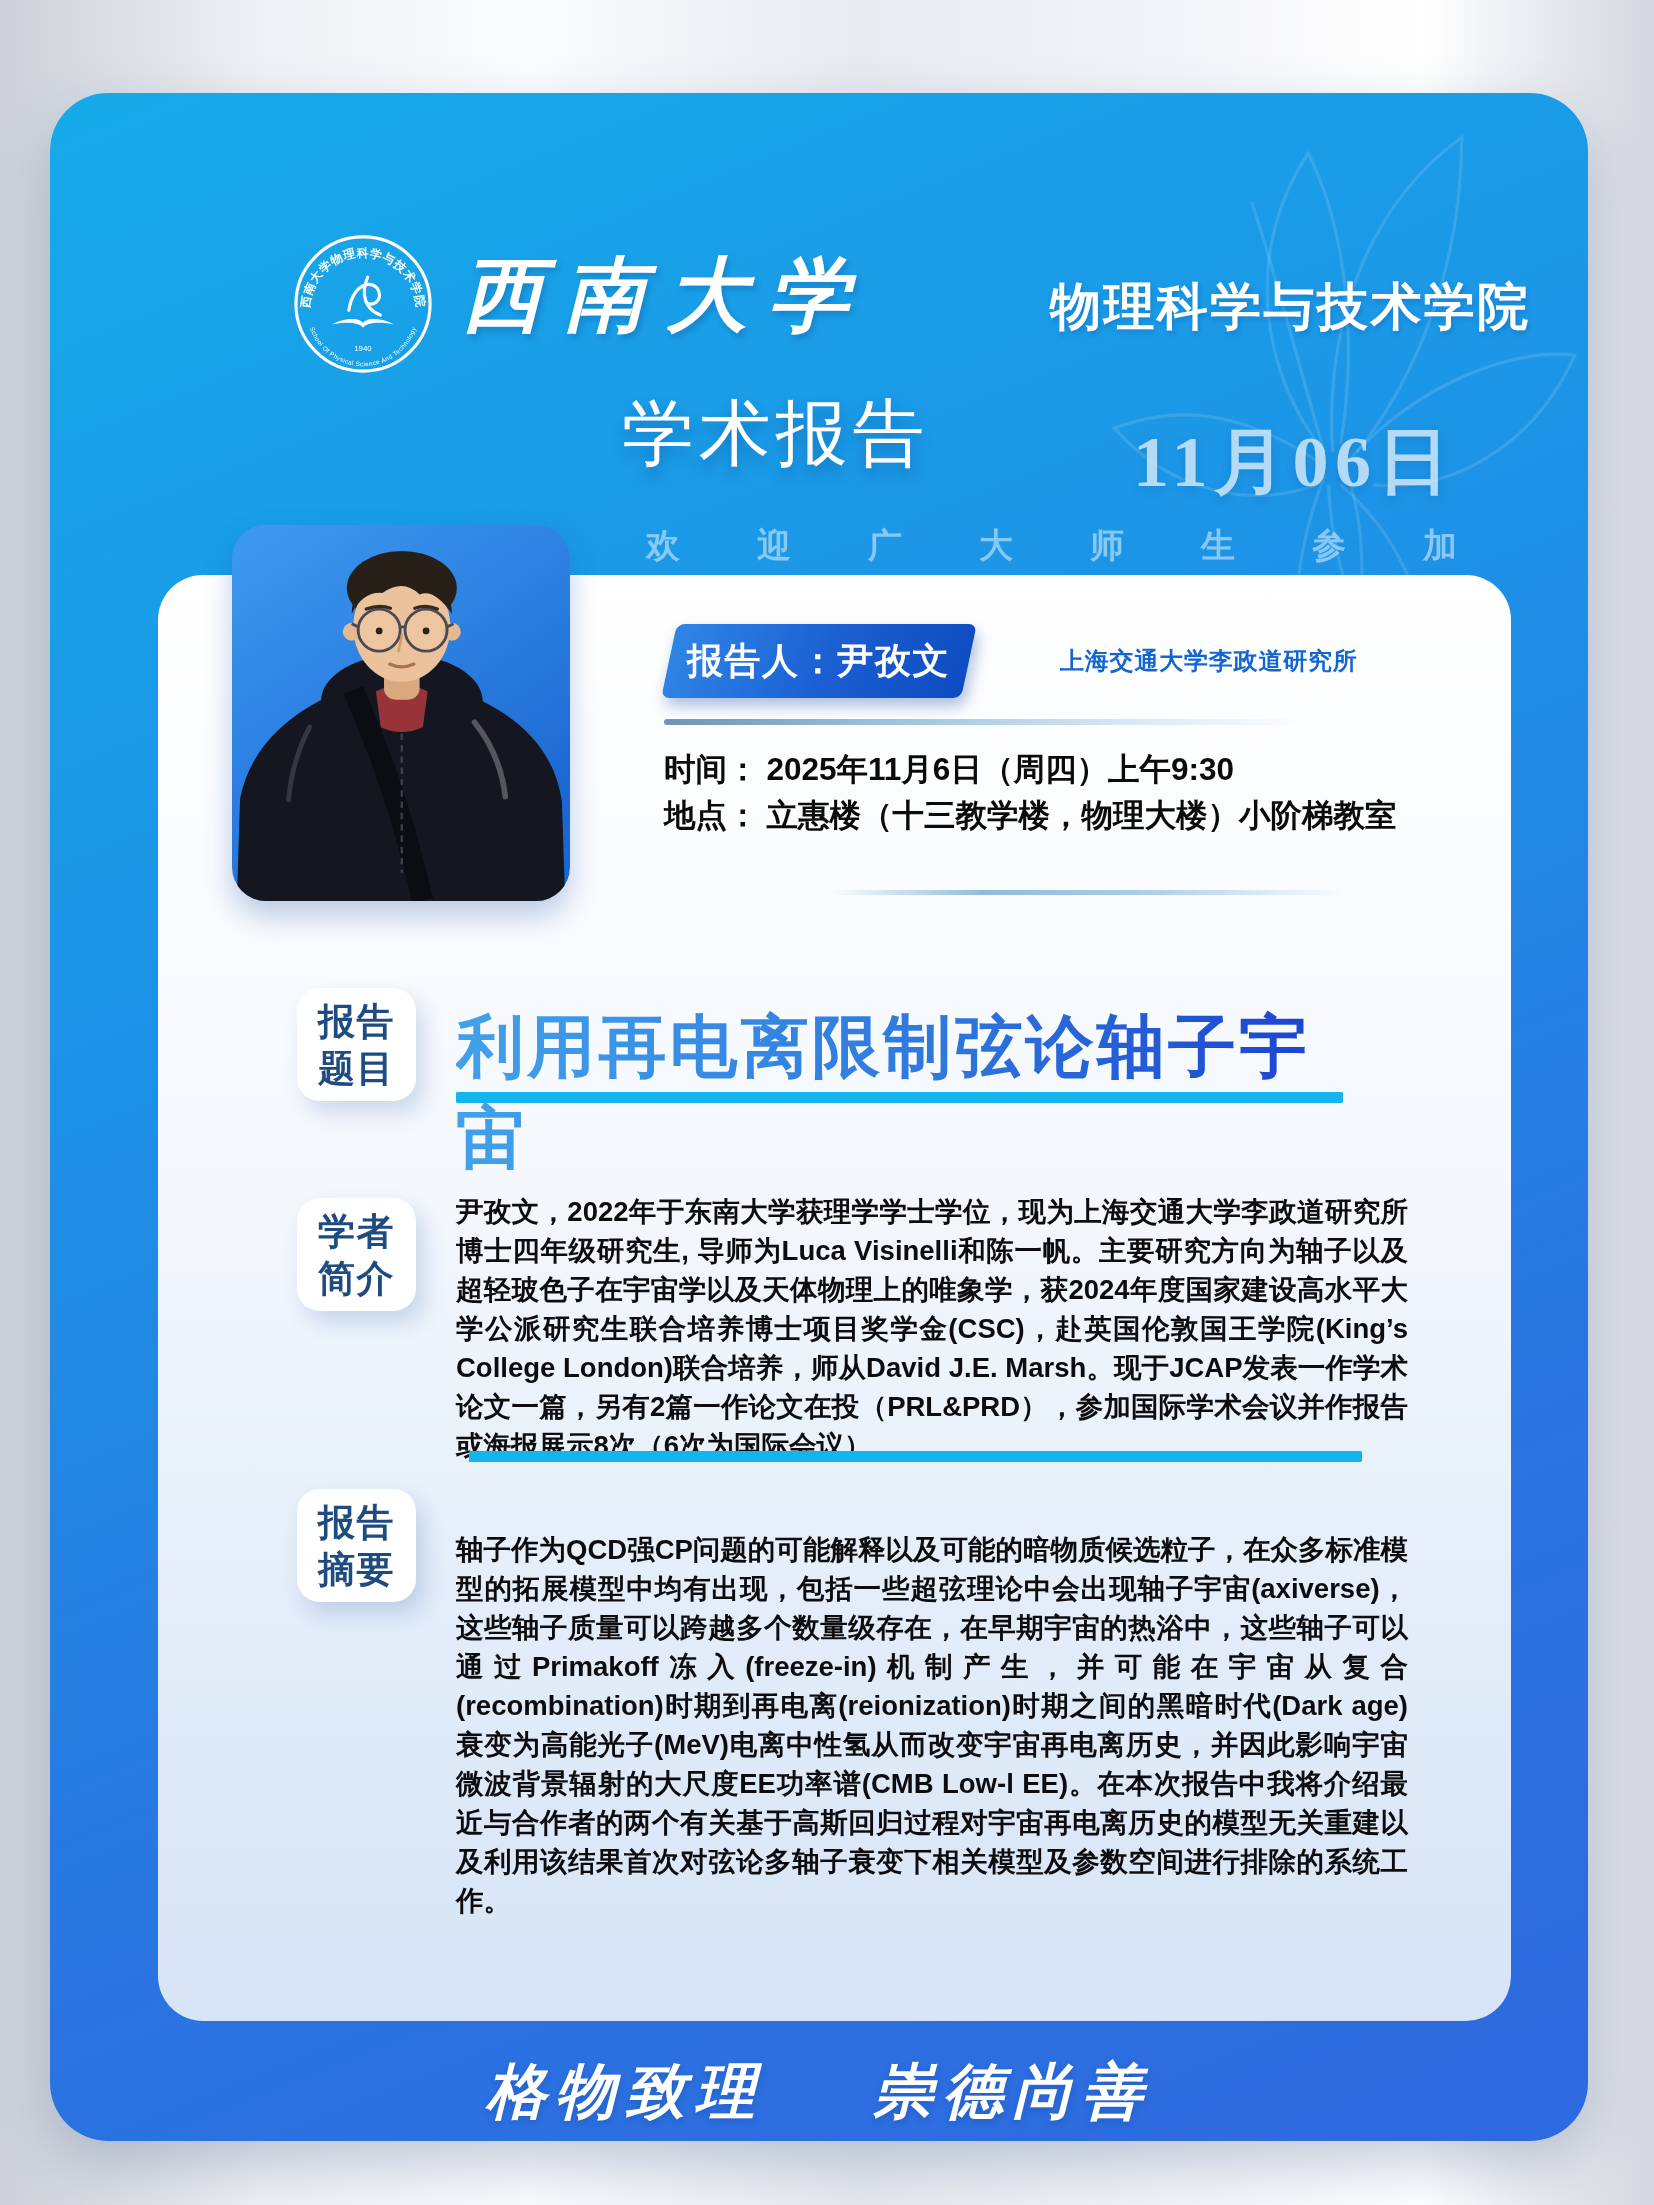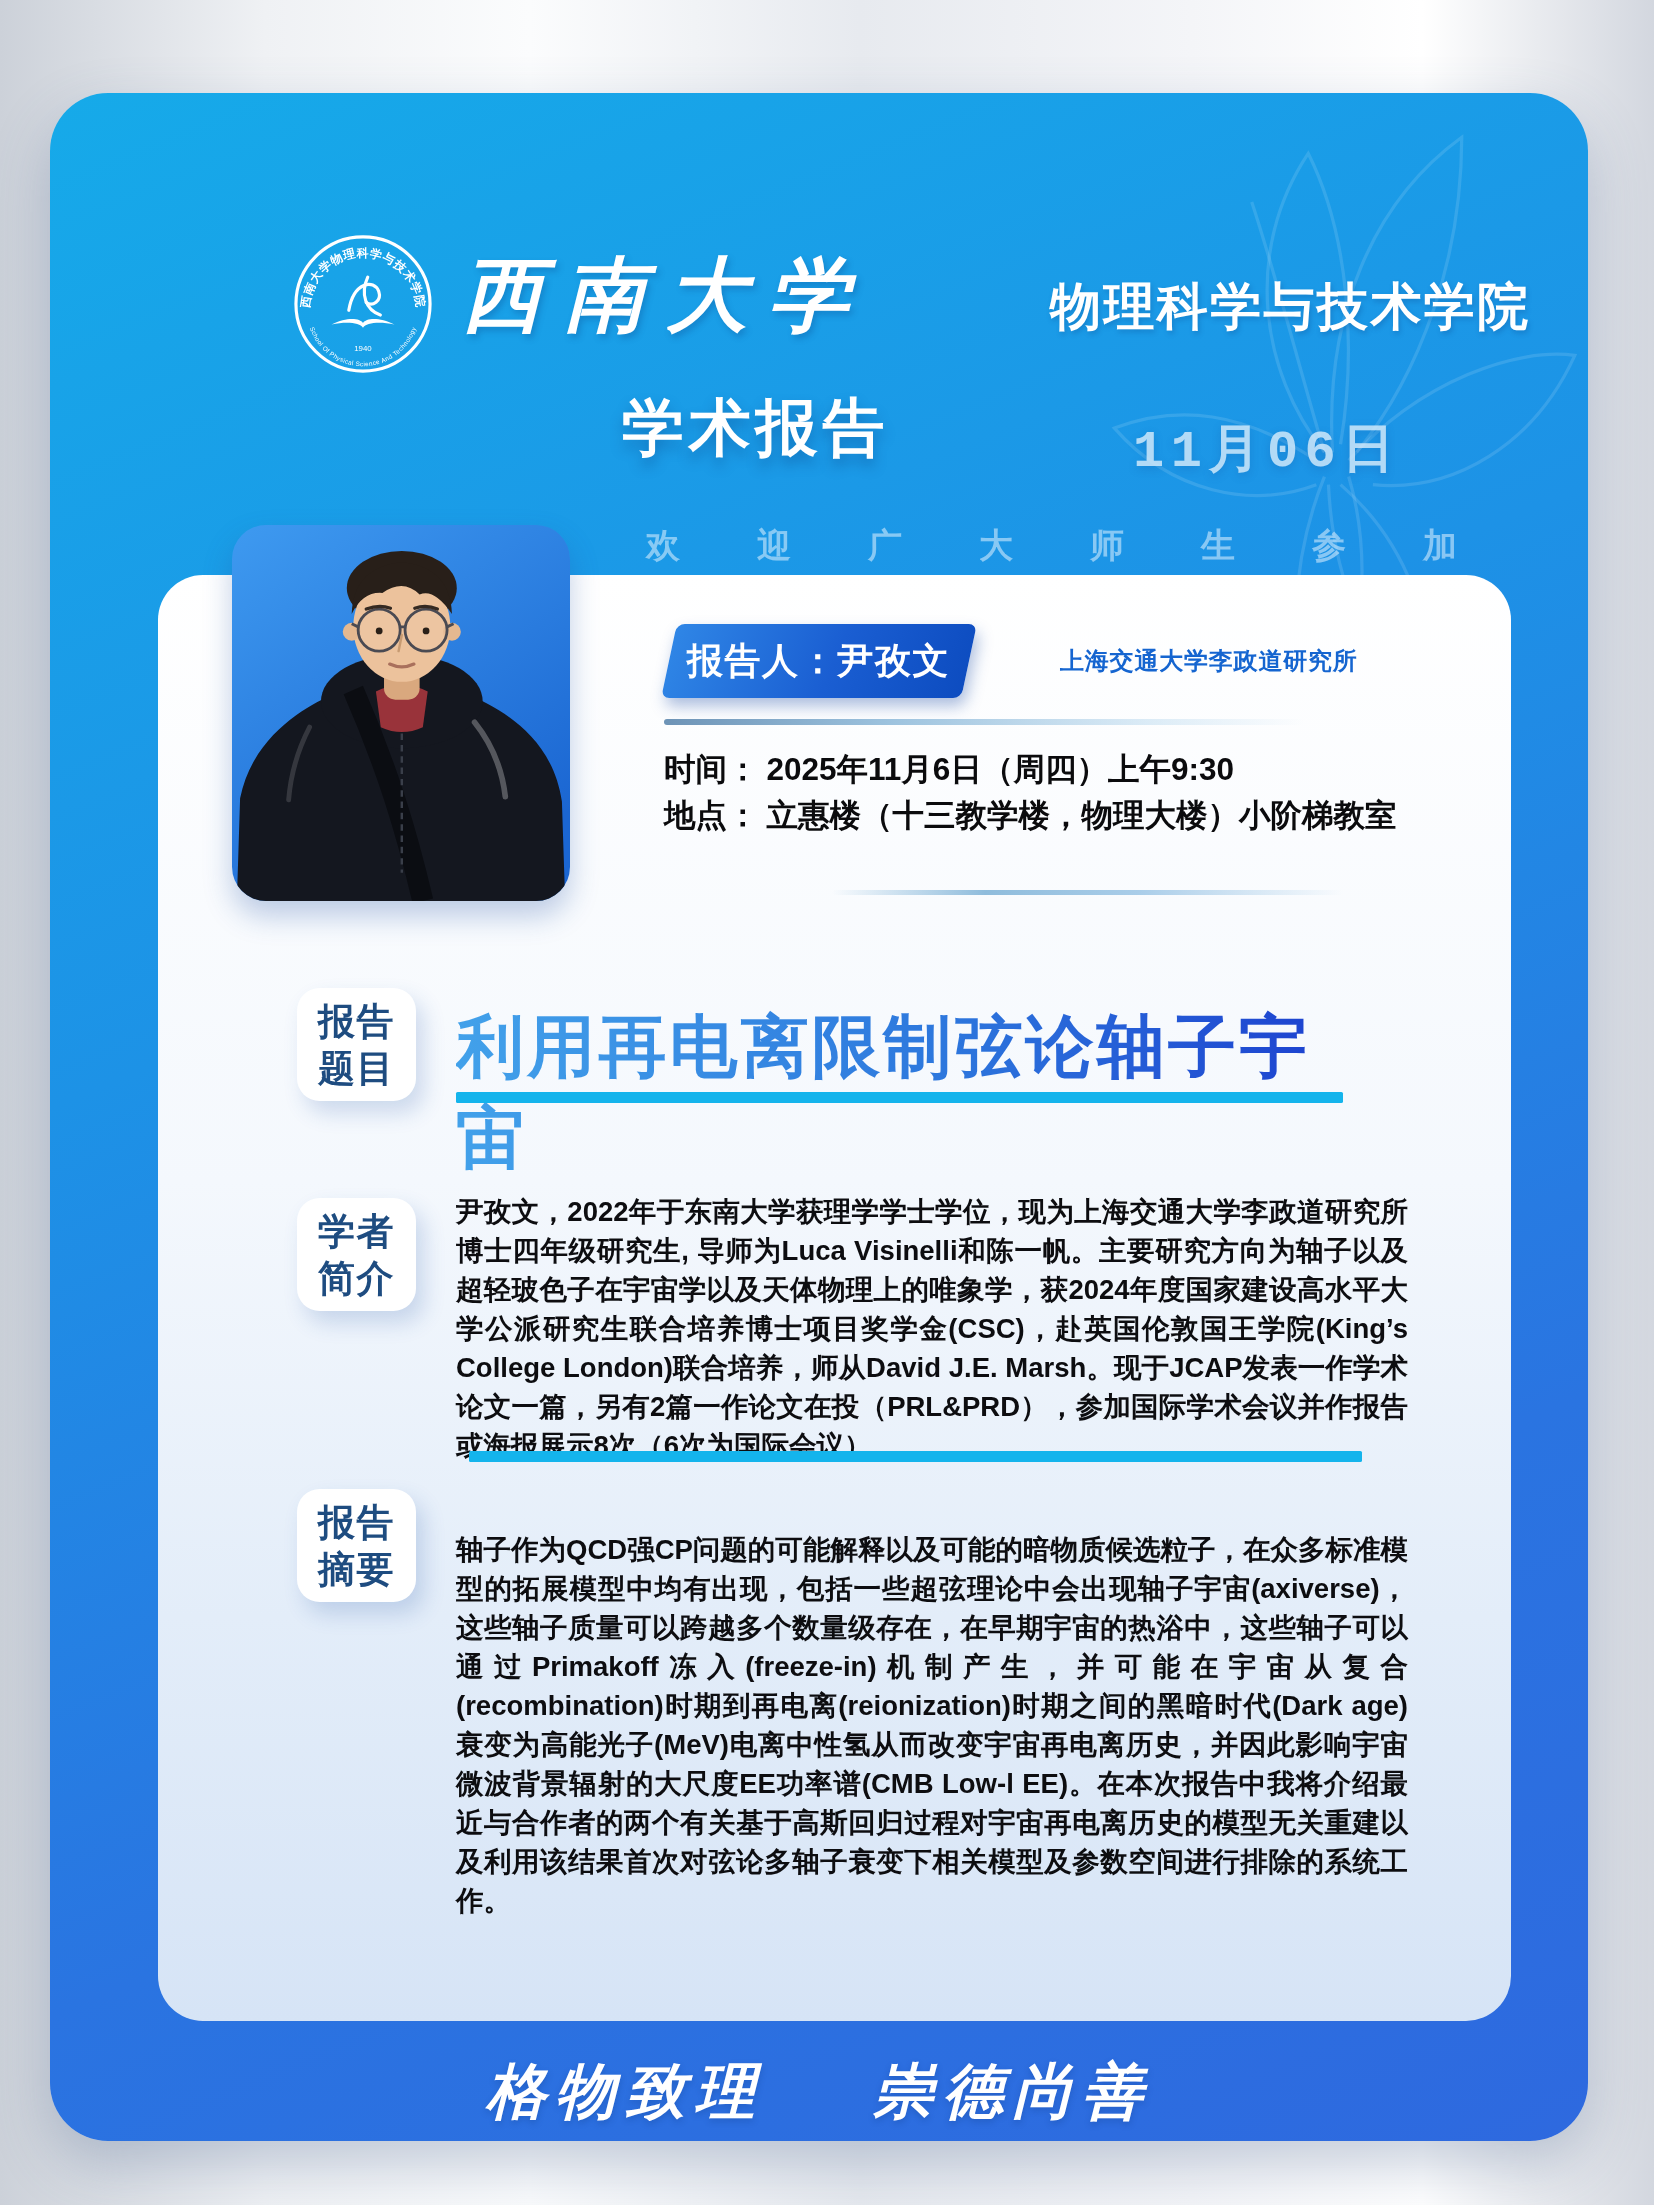--- a/index.html
+++ b/index.html
@@ -21,25 +21,25 @@
   .univ-name{
     left:462px;top:242px;font-family:"DejaVu Serif",serif;font-style:italic;font-weight:bold;
     font-size:81px;color:#ffffff;letter-spacing:21px;text-shadow:2.4px 4px 6.5px rgba(10,70,140,.30);
   }
   .school-name{
     left:1050px;top:273px;font-size:51px;font-weight:700;color:#ffffff;letter-spacing:2.4px;
     text-shadow:1.6px 3.2px 4.8px rgba(10,70,140,.28);
   }
   
   .banner-title{
-    left:622px;top:386px;font-size:62px;font-weight:700;color:#ffffff;letter-spacing:4.8px;
+    left:622px;top:386px;font-size:72px;font-weight:400;color:#ffffff;letter-spacing:4.8px;
     text-shadow:0 8px 13px rgba(8,60,130,.38);
   }
   .banner-date{
-    left:1133px;top:414px;font-family:Liberation Mono, monospace;font-weight:700;font-size:52px;
+    left:1133px;top:414px;font-family:Liberation Serif, serif;font-weight:700;font-size:72px;
     color:rgba(213,236,251,.82);letter-spacing:6.5px;text-shadow:0 3.2px 8px rgba(20,80,160,.25);
   }
   .banner-welcome{
     left:646px;top:523px;font-size:34px;font-weight:700;letter-spacing:77px;
     color:rgba(225,243,255,.55);white-space:nowrap;
   }
   
   .panel{
     left:158px;top:575px;width:1353px;height:1446px;border-radius:45px;
     background:linear-gradient(180deg,#ffffff 0%,#f4f8fd 42%,#e3edf9 72%,#d6e4f6 100%);

